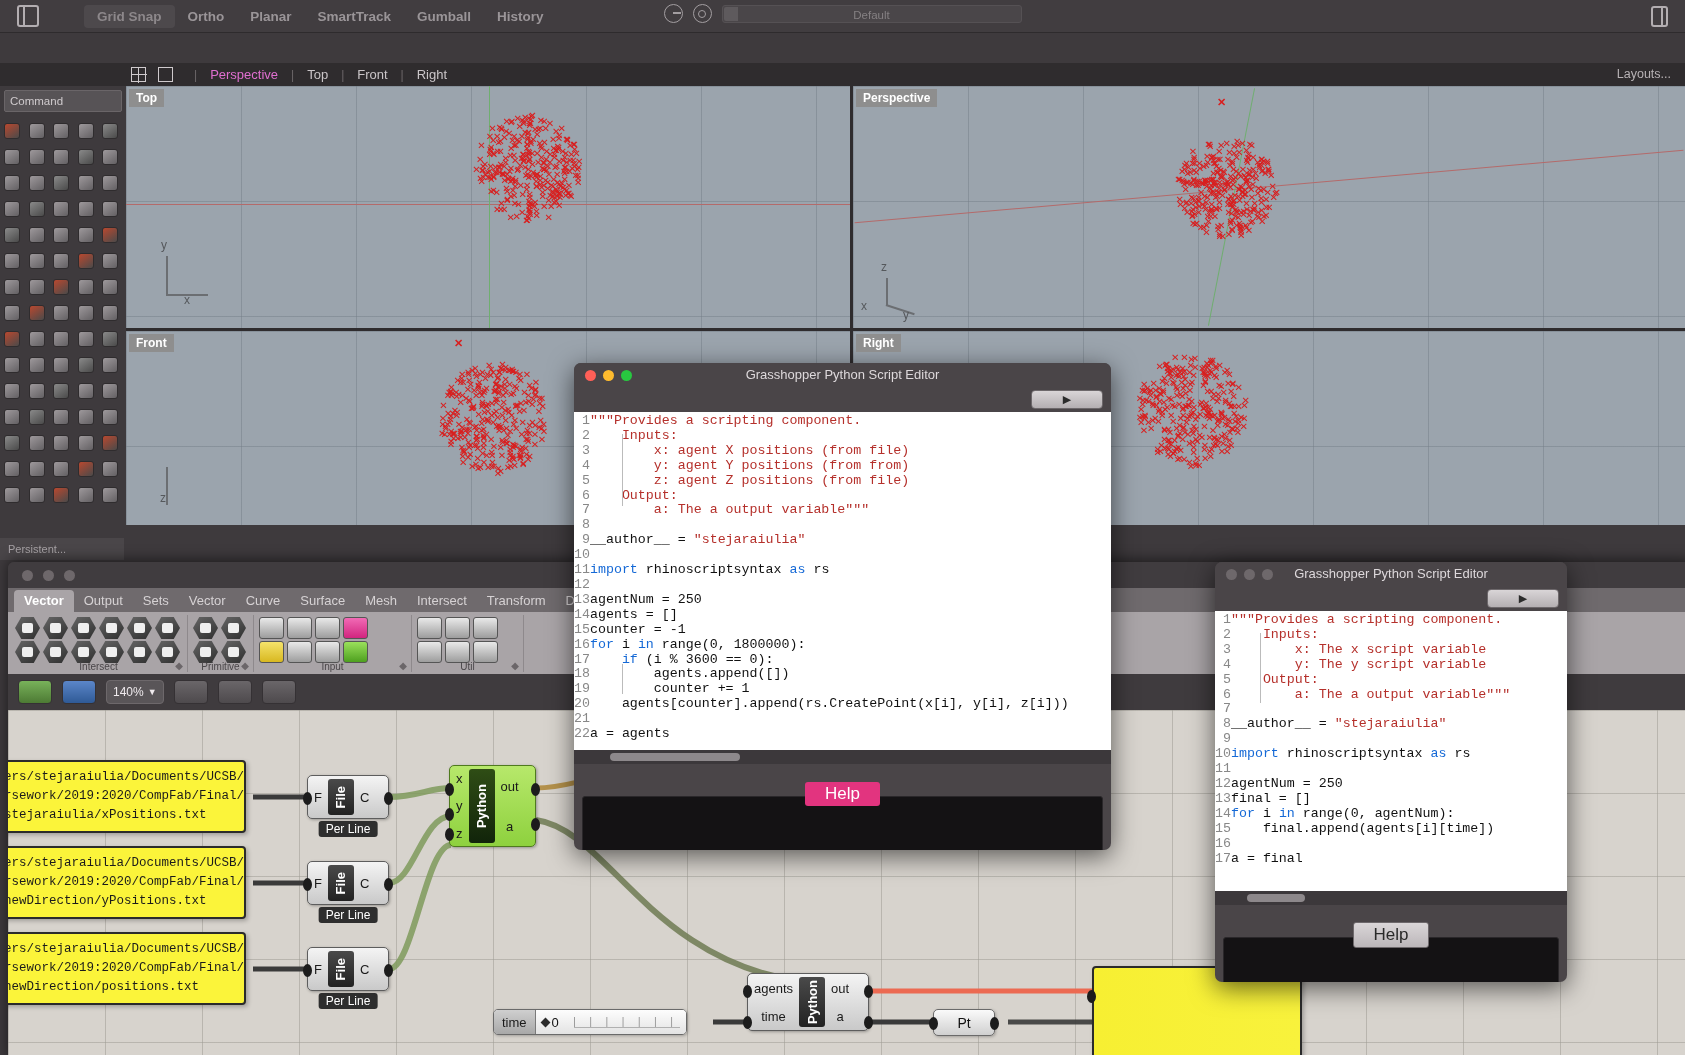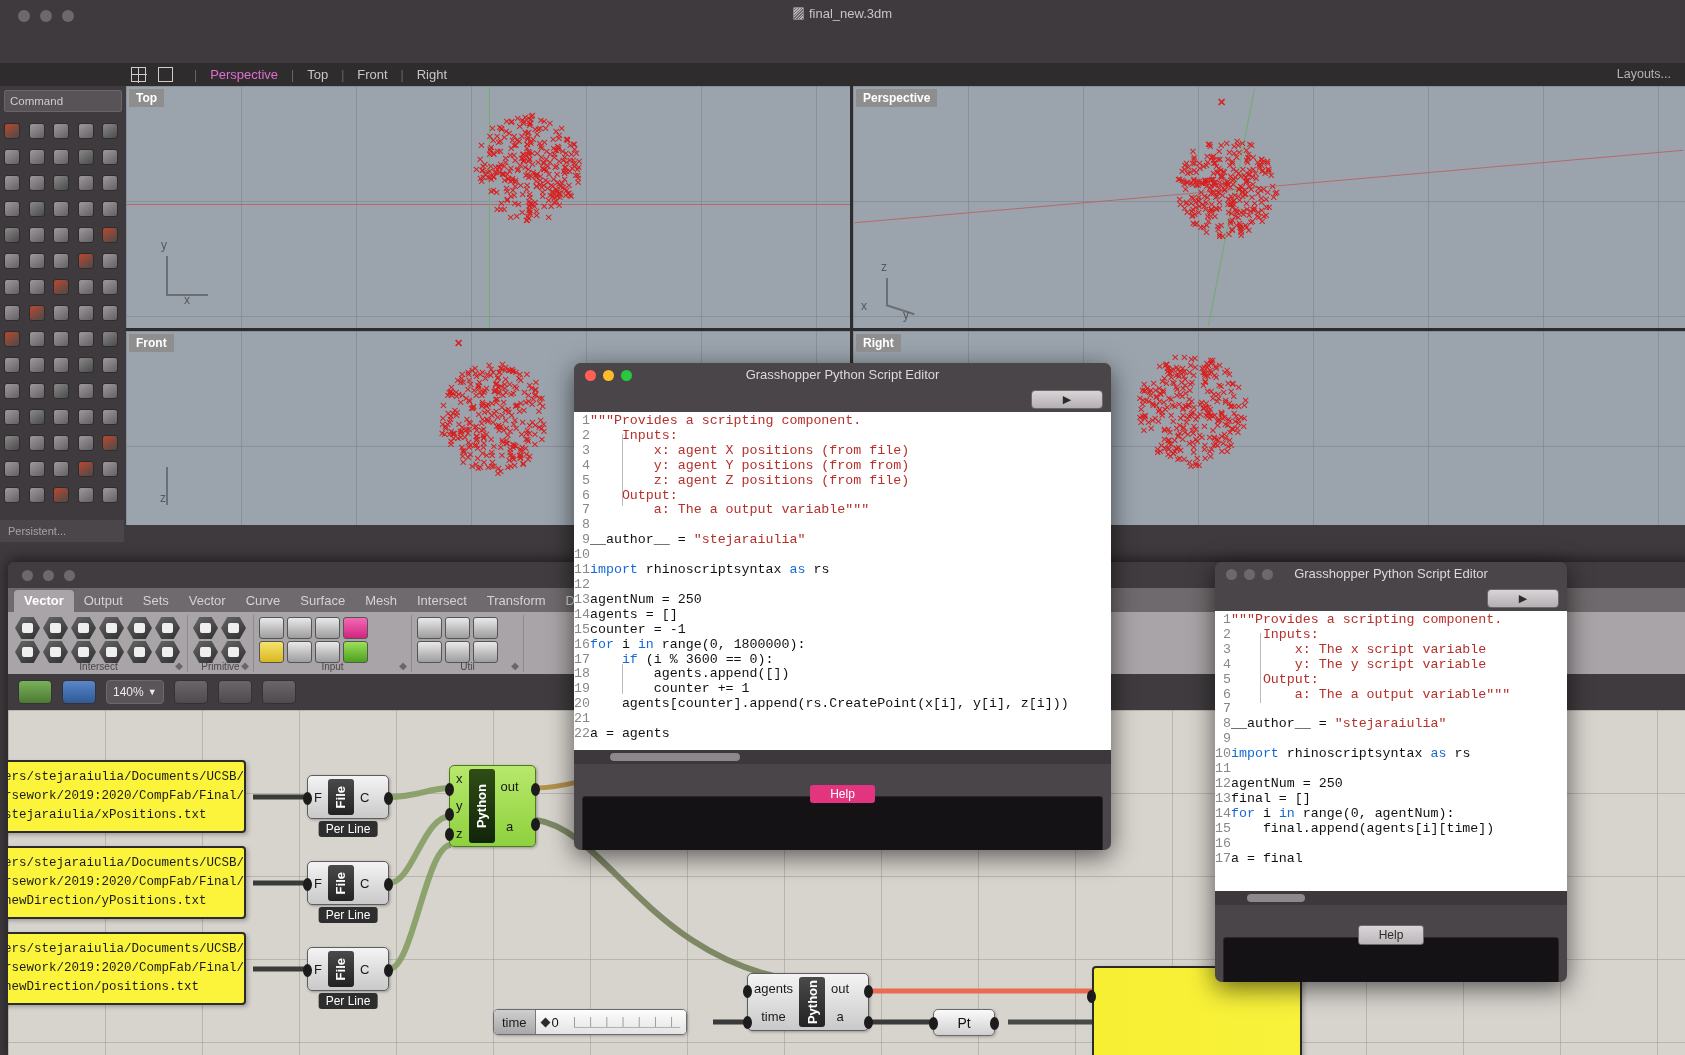--- a/index.html
+++ b/index.html
@@ -45,21 +45,21 @@
   .vb-right { position:absolute; right:14px; top:4px; font-size:12.5px; color:#b7b2b5; }
 
   
   .cmdbox { position:absolute; left:4px; top:90px; width:118px; height:22px; background:#575356; border:1px solid #6a6568; border-radius:2px;}
   .cmdbox span{ font-size:11.5px; color:#cfcacd; line-height:20px; padding-left:5px; display:block;}
   .toolpalette { position:absolute; left:0; top:118px; width:124px; height:400px; background:#3e3a3d; }
   .tp-row { display:flex; }
   .tp-btn { width:24.5px; height:26px; margin:0; position:relative; }
   .tp-btn i { position:absolute; left:4px; top:5px; width:16px; height:16px; border-radius:3px;
      background:linear-gradient(145deg,#9e999c,#636063); border:1px solid #2f2c2e; }
-  .panel-lbl { position:absolute; left:0; top:520px; width:124px; height:22px; background:#4a4649; }
+  .panel-lbl { position:absolute; left:0; top:538px; width:124px; height:22px; background:#4a4649; }
   .panel-lbl span{ color:#a7a2a5; font-size:11px; line-height:22px; padding-left:8px;}
 
   
   .vp-wrap { position:absolute; left:126px; top:86px; right:0; bottom:530px; background:#2f2c2e; }
   .vp { position:absolute; background:#9ba4ad; overflow:hidden; }
   .vp.tl { left:0; top:0; width:724px; height:242px; }
   .vp.tr { left:727px; top:0; right:0; height:242px; }
   .vp.bl { left:0; top:245px; width:724px; bottom:0; }
   .vp.br { left:727px; top:245px; right:0; bottom:0; }
   .vp-label { position:absolute; left:3px; top:3px; background:#8e8e8e; color:#fff; font-size:12px; font-weight:bold; padding:2px 7px; z-index:5;}
@@ -161,40 +161,52 @@
   .code { background:#fff; overflow:hidden; position:relative; }
   .code pre { font-family:"Liberation Mono", monospace; font-size:13.3px; line-height:14.9px; margin:0; padding:2px 0 0 0;
               white-space:pre; color:#111; }
   .ln { color:#888; }
   .kw { color:#1569d6; }
   .str { color:#b5302b; }
   .guide { position:absolute; width:1px; background:#bbb; }
   .hscroll { height:14px; background:#3c383b; display:flex; align-items:center; padding:0 4px;}
   .hscroll .thumb { height:8px; background:#8d888b; border-radius:4px; }
   .helpbar { height:28px; background:#4a4548; display:flex; align-items:center; justify-content:center;}
-  .helpbtn { background:#e2347f; color:#fff; font-size:12px; padding:2px 20px; border-radius:3px;margin-top:32px;}
+  .helpbtn { background:#e2347f; color:#fff; font-size:17px; padding:2px 20px; border-radius:3px;margin-top:32px;}
   .helpbtn.grey { background:linear-gradient(180deg,#dad6d8,#bbb6b9); color:#2a2a2a; border:1px solid #6d686b;}
   .console { background:#141214; margin:4px 8px 8px 8px; border:1px solid #2a272a; border-radius:3px; }
 </style>
 </head>
 <body>
 
 <div class="root">
 
   <div class="rhino">
 
-    <div class="rhino-titlebar">
-      <div class="traffic">
-          <i></i>
-          <i></i>
-          <i></i>
-        </div>
-      <div class="rhino-title"><span class="doc-ico"></span><span>final_new.3dm</span></div>
+
+    <div class="rhino-toolbar">
+      <div class="sidebar-toggle"></div>
+      <div class="snapbar">
+        <div class="sb active">Grid Snap</div>
+        <div class="sb">Ortho</div>
+        <div class="sb">Planar</div>
+        <div class="sb">SmartTrack</div>
+        <div class="sb">Gumball</div>
+        <div class="sb">History</div>
+      </div>
+      <div class="rhino-center-ctrls">
+        <div class="lyrIcon half"></div>
+        <div class="lyrIcon ring"></div>
+        <div class="layerpill">
+            <div class="swatch"></div>
+            <span>Default</span>
+          </div>
+      </div>
+      <div class="rt-panel"></div>
     </div>
-
 
     <div class="cmdbox">
         <span>Command</span>
       </div>
 
     <div class="viewbar">
       <div class="vb-left">
         <div class="vb-ico grid"></div>
         <div class="vb-ico"></div>
         <span class="vb-sep">|</span>

